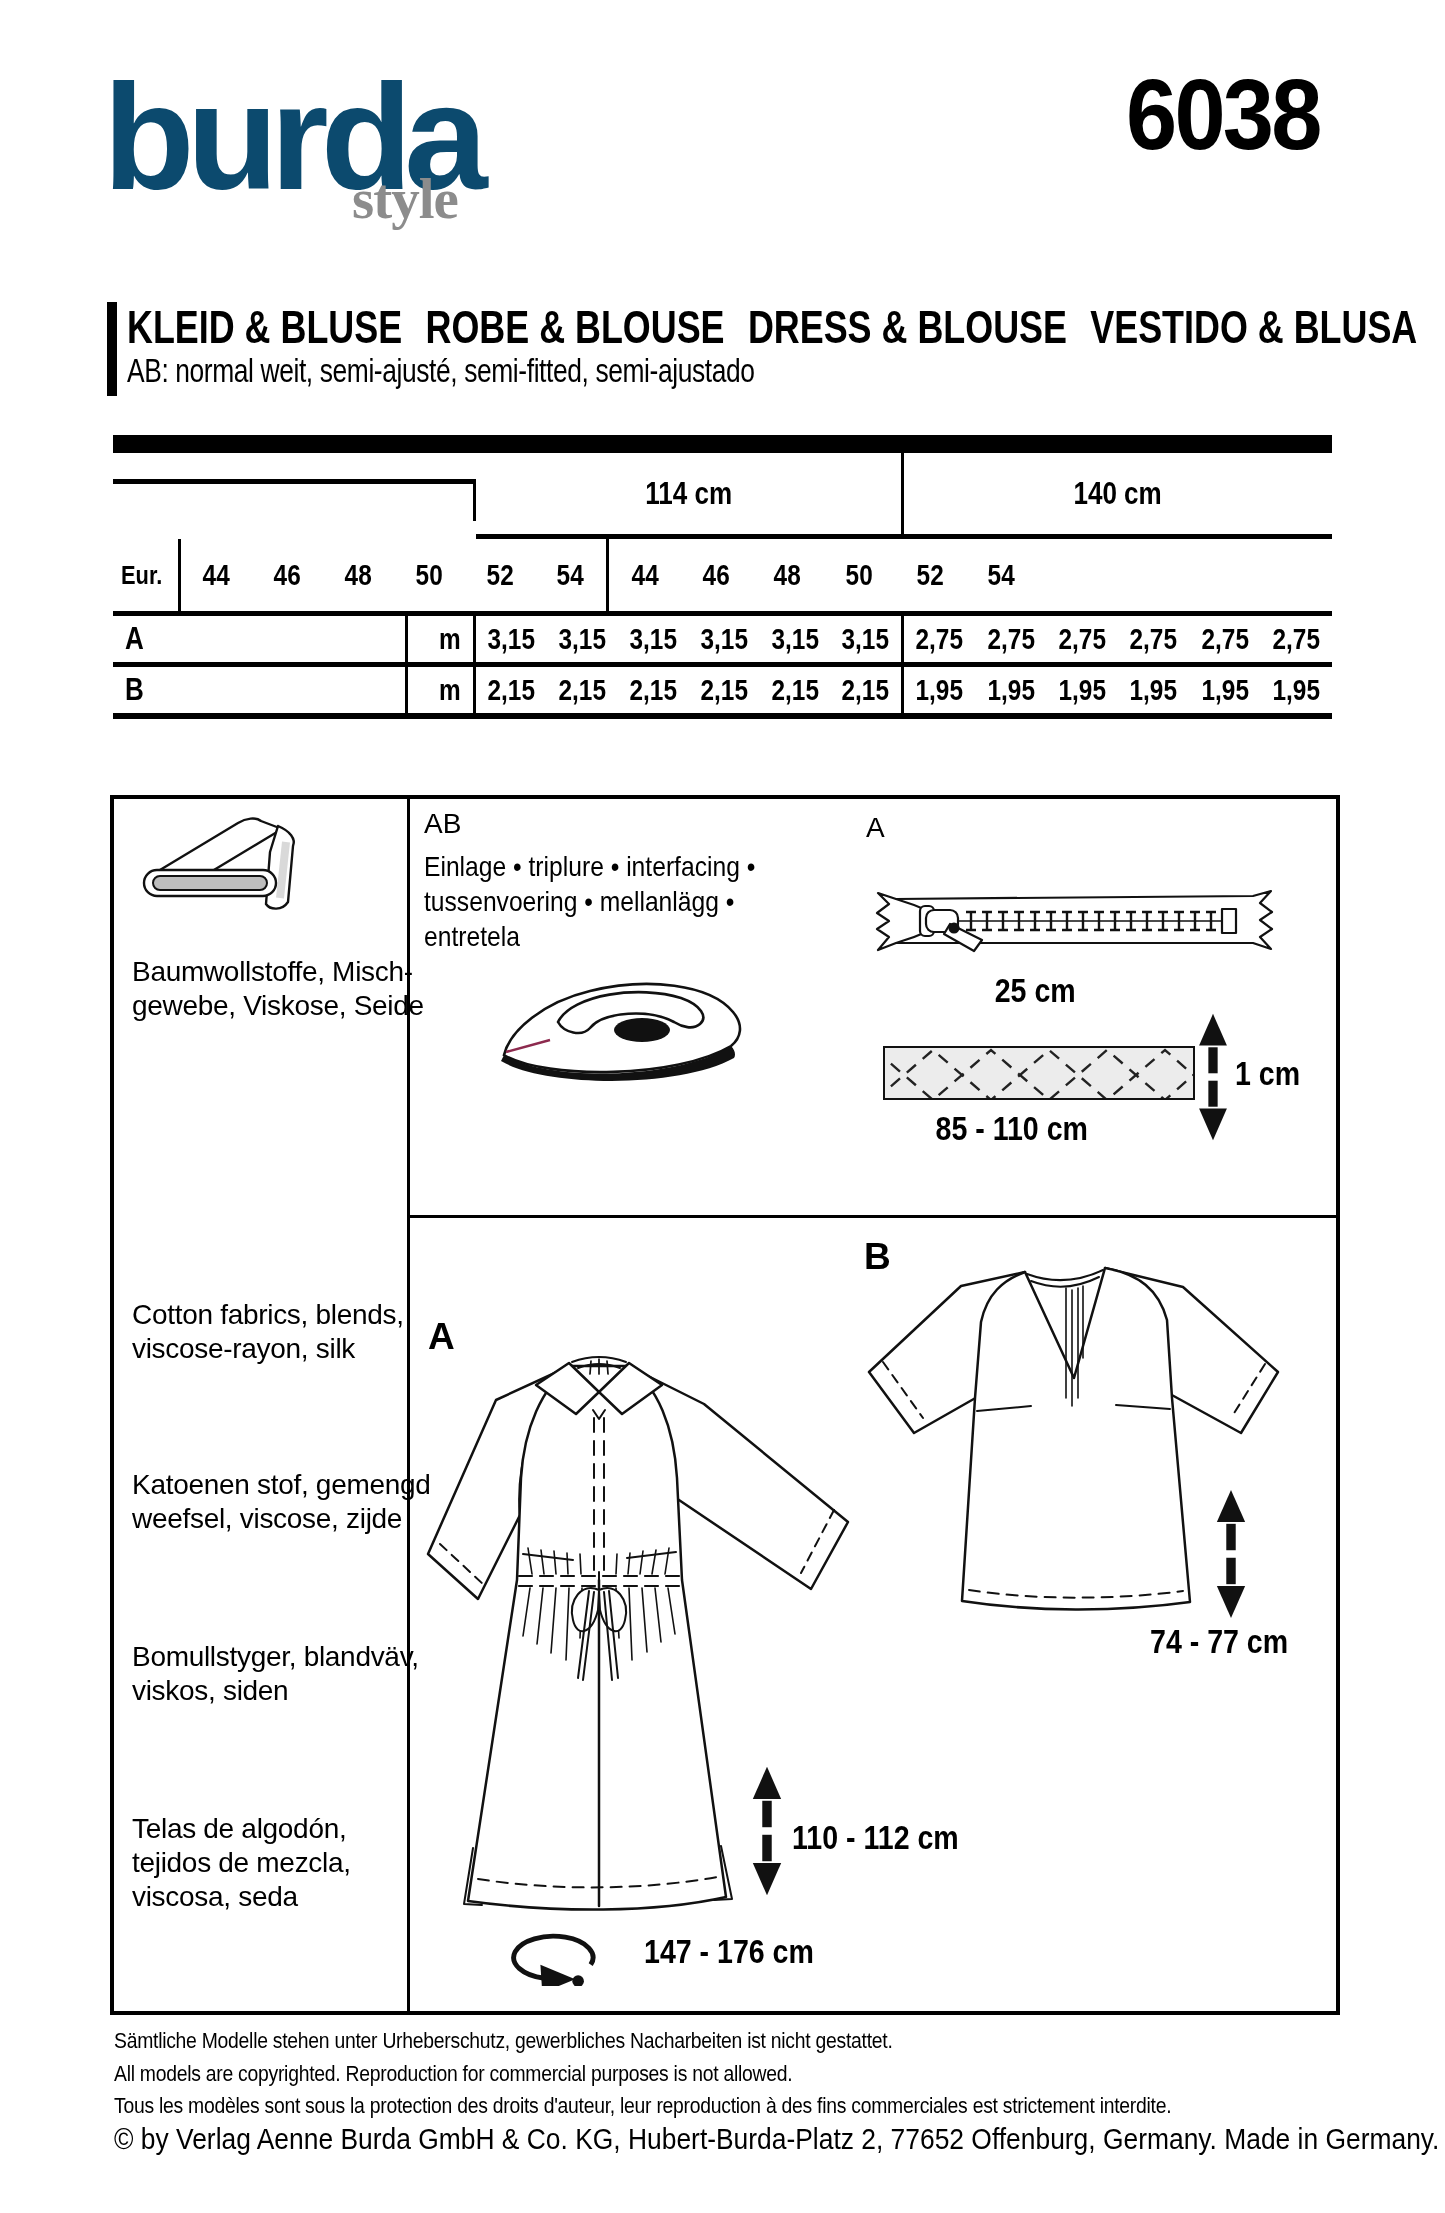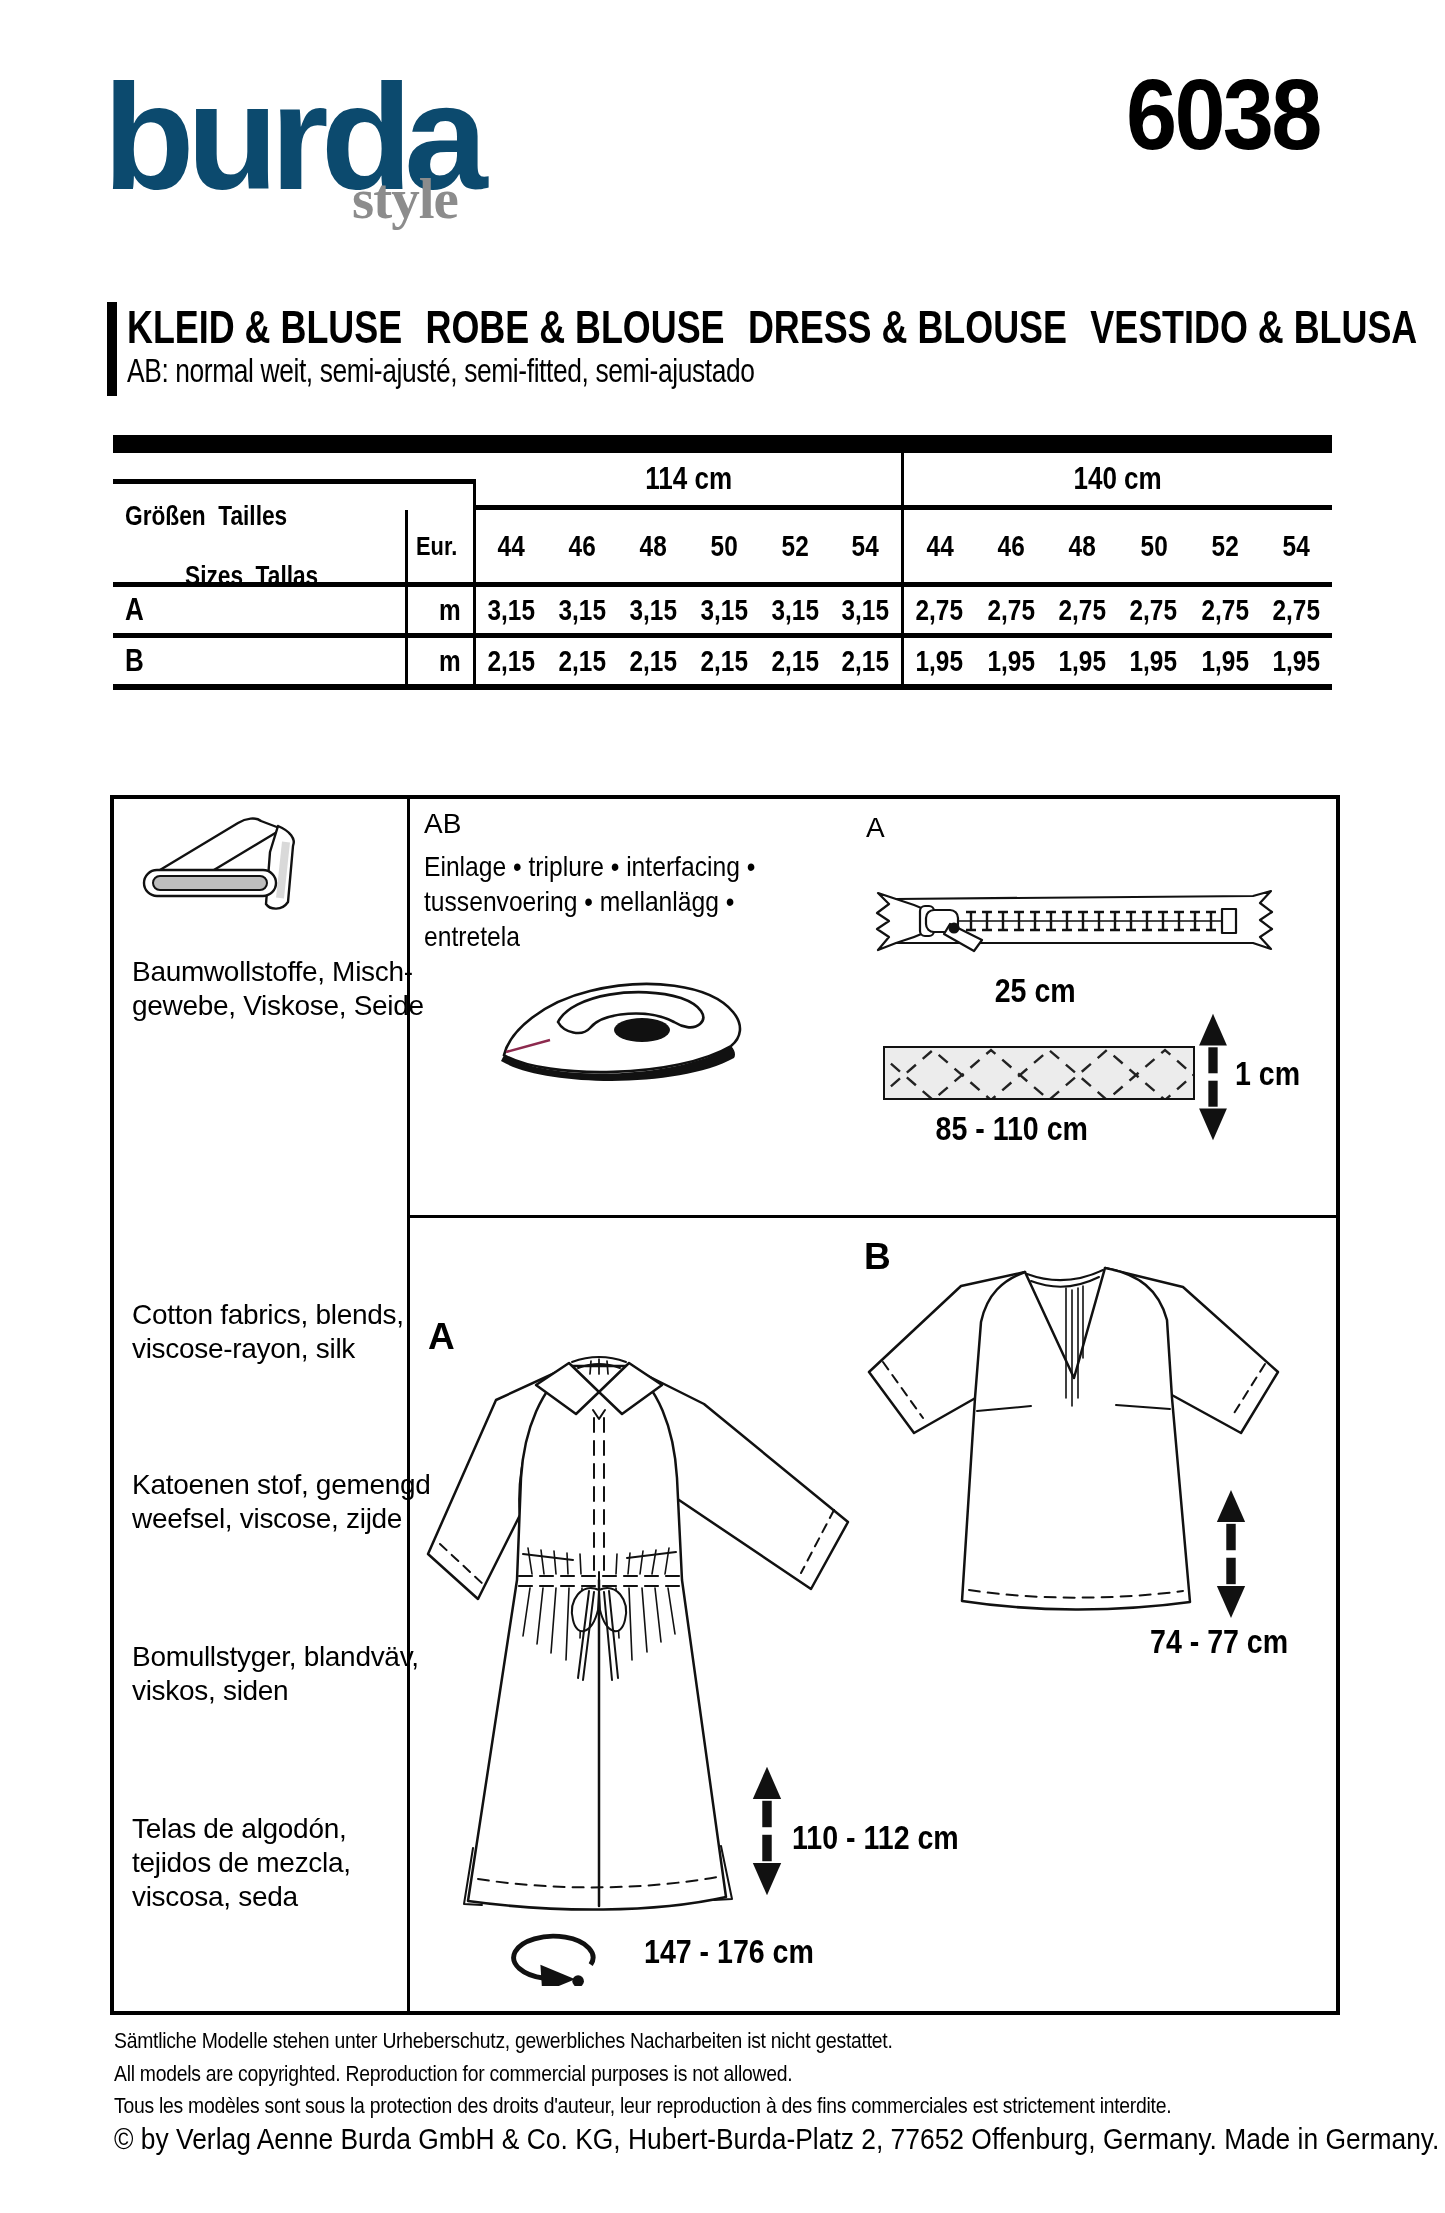--- a/index.html
+++ b/index.html
@@ -28,21 +28,21 @@
   .rule{height:5px;background:#000;}
   .rule-part{height:5px;background:#000;margin-left:363px;}
   .cell{display:flex;align-items:center;justify-content:center;}
   .w1{width:363px;}
   .wlab{width:295px;justify-content:flex-start;padding-left:12px;}
   .weur{width:68px;justify-content:flex-end;padding-right:8px;}
   .wg{width:428px;}
   .grp{display:flex;width:428px;justify-content:flex-end;}
   .sc{flex:1;display:flex;align-items:center;justify-content:center;}
   .f31{font-size:31px;}.f29{font-size:29px;}.f27{font-size:27px;}.f26{font-size:26px;}
-  .hder{height:52px;}
+  .hder{height:81px;}
   .hsz{height:72px;}
   .hdat{height:46px;}
   .toppad{margin-top:26px;border-top:5px solid #000;height:42px;}
   .bb{height:6px;background:#000;}
   .lablines{line-height:30px;white-space:pre;}
   
   .mainbox{left:110px;top:795px;width:1222px;height:1212px;border:4px solid #000;position:absolute;}
   .vdiv{position:absolute;left:293px;top:0;bottom:0;width:3px;background:#000;}
   .hdiv{position:absolute;left:296px;right:0;top:416px;height:3px;background:#000;}
   .fabtxt{font-size:28px;line-height:34px;letter-spacing:-.3px;}
@@ -78,24 +78,20 @@
       <div class="cell w1 vr toppad"></div>
       <div class="cell wg vr">
           <span class="cxc b f31">114 cm</span>
         </div>
       <div class="cell wg">
           <span class="cxc b f31">140 cm</span>
         </div>
     </div>
     <div class="rule-part"></div>
     <div class="trow hsz">
-      <div class="cell wlab vr">
-        <div class="lablines b f27"><span class="cx">Größen  Tailles</span><br>
-        <span class="cx">Sizes  Tallas</span></div>
-      </div>
       <div class="cell weur vr">
           <span class="cx b f26">Eur.</span>
         </div>
       <div class="grp vr">
         <div class="sc">
             <span class="cxc b f29">44</span>
           </div>
         <div class="sc">
             <span class="cxc b f29">46</span>
           </div>

